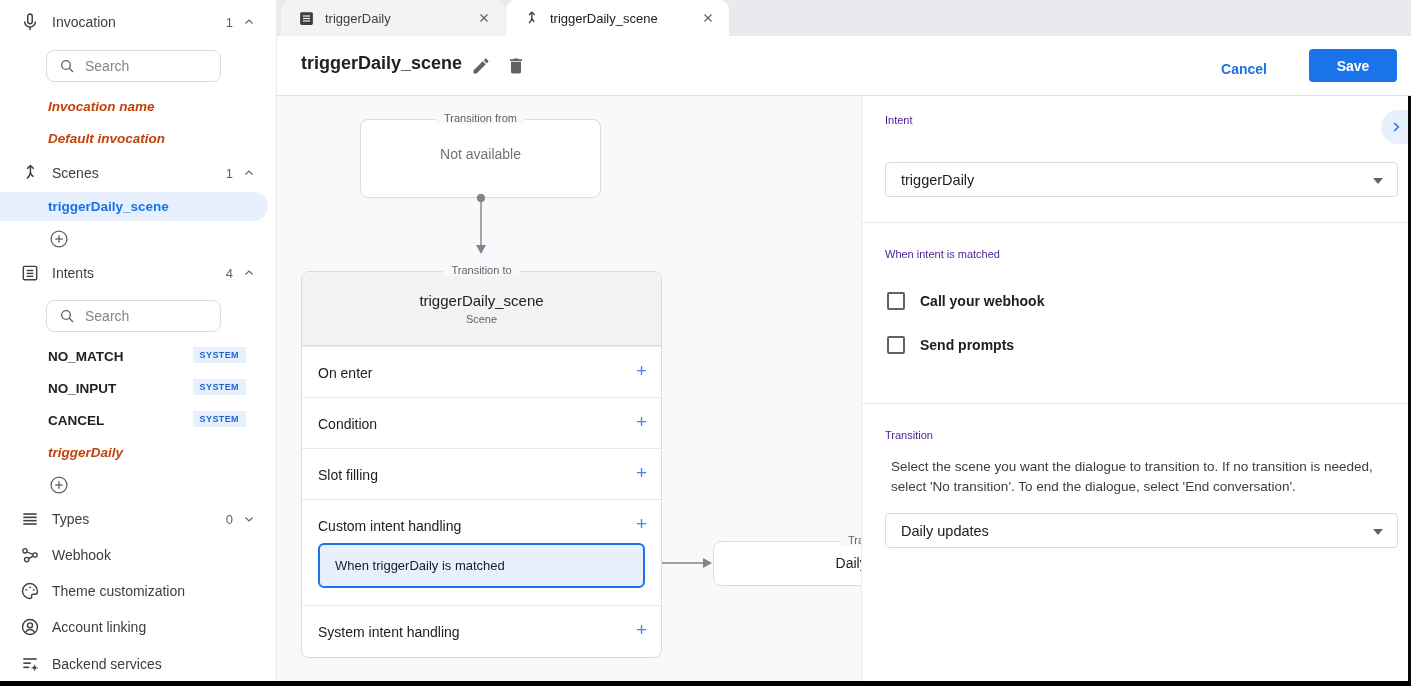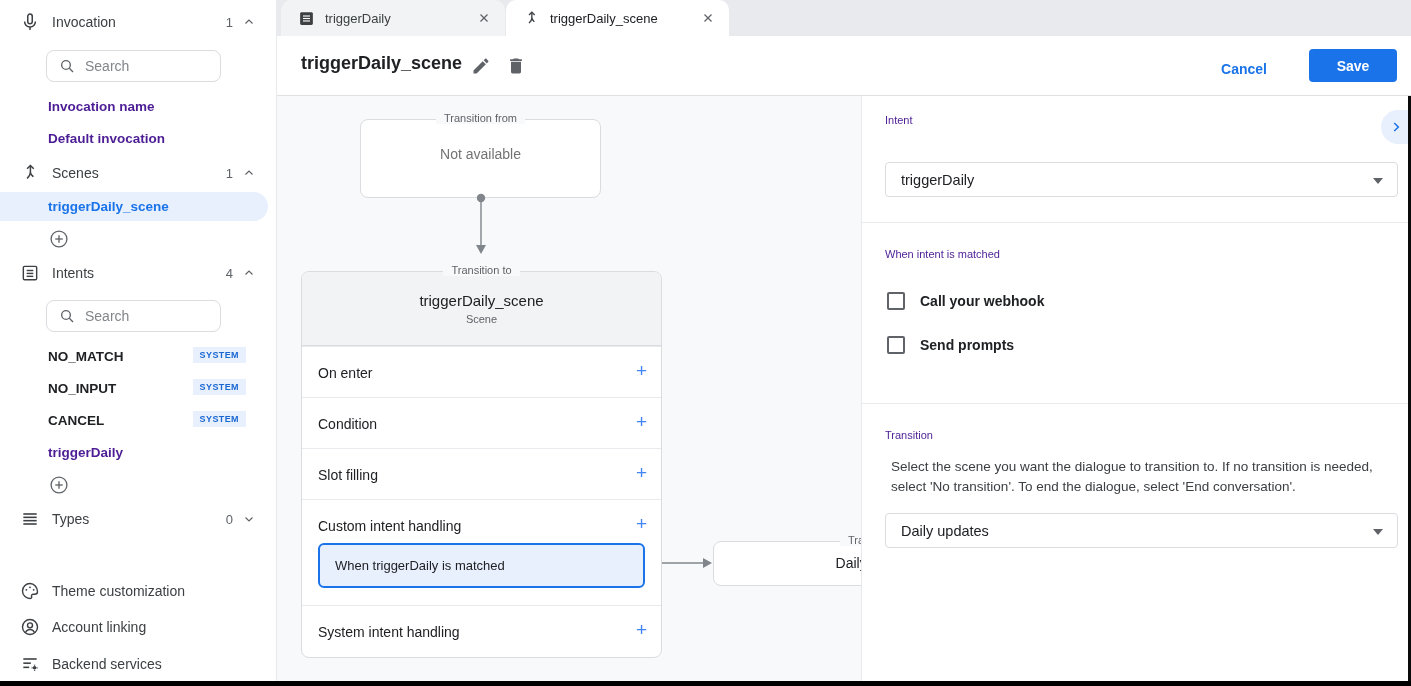--- a/index.html
+++ b/index.html
@@ -10,21 +10,21 @@
   }
   svg { display:block; }
 
   
   .sidebar { position:absolute; left:0; top:0; width:277px; height:686px; background:#fff; border-right:1px solid #e8eaed; }
   .side-row { position:absolute; left:0; width:277px; height:30px; display:flex; align-items:center; }
   .side-row .ic { width:20px; height:20px; margin-left:20px; flex:0 0 auto; }
   .side-row .lbl { margin-left:12px; font-size:14px; color:#3c4043; }
   .side-row .cnt { position:absolute; right:44px; font-size:13px; color:#5f6368; }
   .side-row .chev { position:absolute; right:22px; width:12px; height:12px; }
-  .side-item { position:absolute; left:48px; font-size:13.5px; font-weight:bold; color:#4c1d95; }
+  .side-item { position:absolute; left:48px; font-size:13.5px; font-weight:bold; color:#c2410c;font-style:italic; }
   .side-item-badged { position:absolute; left:0; width:277px; height:18px; }
   .side-item-badged .nm { position:absolute; left:48px; font-size:13.5px; font-weight:bold; color:#202124; }
   .badge { position:absolute; right:31px; top:-2px; background:#e8f0fe; color:#1967d2; font-size:9px; font-weight:bold; letter-spacing:.4px; padding:3px 7px; border-radius:0; }
   .sel-pill { position:absolute; left:0; top:192px; width:268px; height:29px; background:#e8f0fe; border-radius:0 16px 16px 0; display:flex; align-items:center; }
   .sel-pill .nm { margin-left:48px; font-size:13.5px; font-weight:bold; color:#1a73e8; }
   .search-box { position:absolute; left:46px; width:175px; height:32px; border:1px solid #dadce0; border-radius:8px; background:#fff; display:flex; align-items:center; }
   .search-box .sic { width:16px; height:16px; margin-left:12px; flex:0 0 auto; }
   .search-box input { border:none; outline:none; background:transparent; margin-left:10px; width:150px; font-size:14px; color:#3c4043; font-family:"Liberation Sans",sans-serif; }
   .search-box input::placeholder { color:#80868b; }
   .add-btn { position:absolute; left:49px; width:20px; height:20px; }
@@ -187,20 +187,30 @@
           <line x1="4" y1="14" x2="20" y2="14"></line>
           <line x1="4" y1="18" x2="20" y2="18"></line>
         </svg>
       <span class="lbl">Types</span>
       <span class="cnt">0</span>
       <svg class="chev" viewBox="0 0 24 24" fill="none" stroke="#5f6368" stroke-width="2.4">
           <polyline points="5,9 12,16 19,9"></polyline>
         </svg>
     </div>
 
+    <div class="side-row" style="top:540px;">
+      <svg class="ic" viewBox="0 0 24 24" fill="none" stroke="#3c4043" stroke-width="1.6">
+          <circle cx="6" cy="7" r="2.6"></circle>
+          <circle cx="18" cy="12" r="2.6"></circle>
+          <circle cx="8" cy="17.5" r="2.6"></circle>
+          <line x1="8.3" y1="8.4" x2="15.6" y2="11.3"></line>
+          <line x1="15.5" y1="13.3" x2="10.4" y2="16.4"></line>
+        </svg>
+      <span class="lbl">Webhook</span>
+    </div>
     <div class="side-row" style="top:612px;">
       <svg class="ic" viewBox="0 0 24 24" fill="none" stroke="#3c4043" stroke-width="1.7">
           <circle cx="12" cy="12" r="9"></circle>
           <circle cx="12" cy="10" r="3"></circle>
           <path d="M6.8 18.3c1.2-2.2 3-3.3 5.2-3.3s4 1.1 5.2 3.3"></path>
         </svg>
       <span class="lbl">Account linking</span>
     </div>
     <div class="side-row" style="top:576px;">
       <svg class="ic" viewBox="0 0 24 24" fill="none" stroke="#3c4043" stroke-width="1.7">

